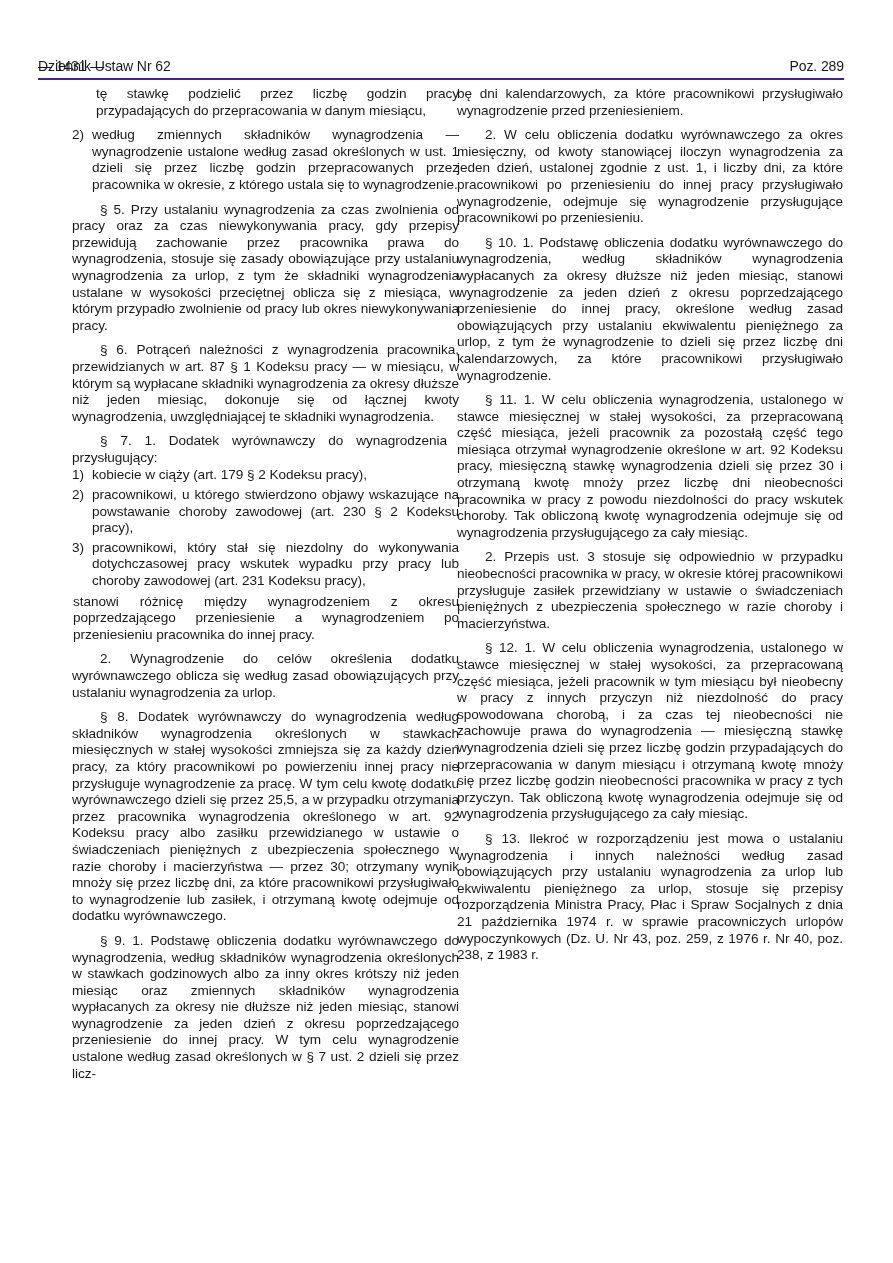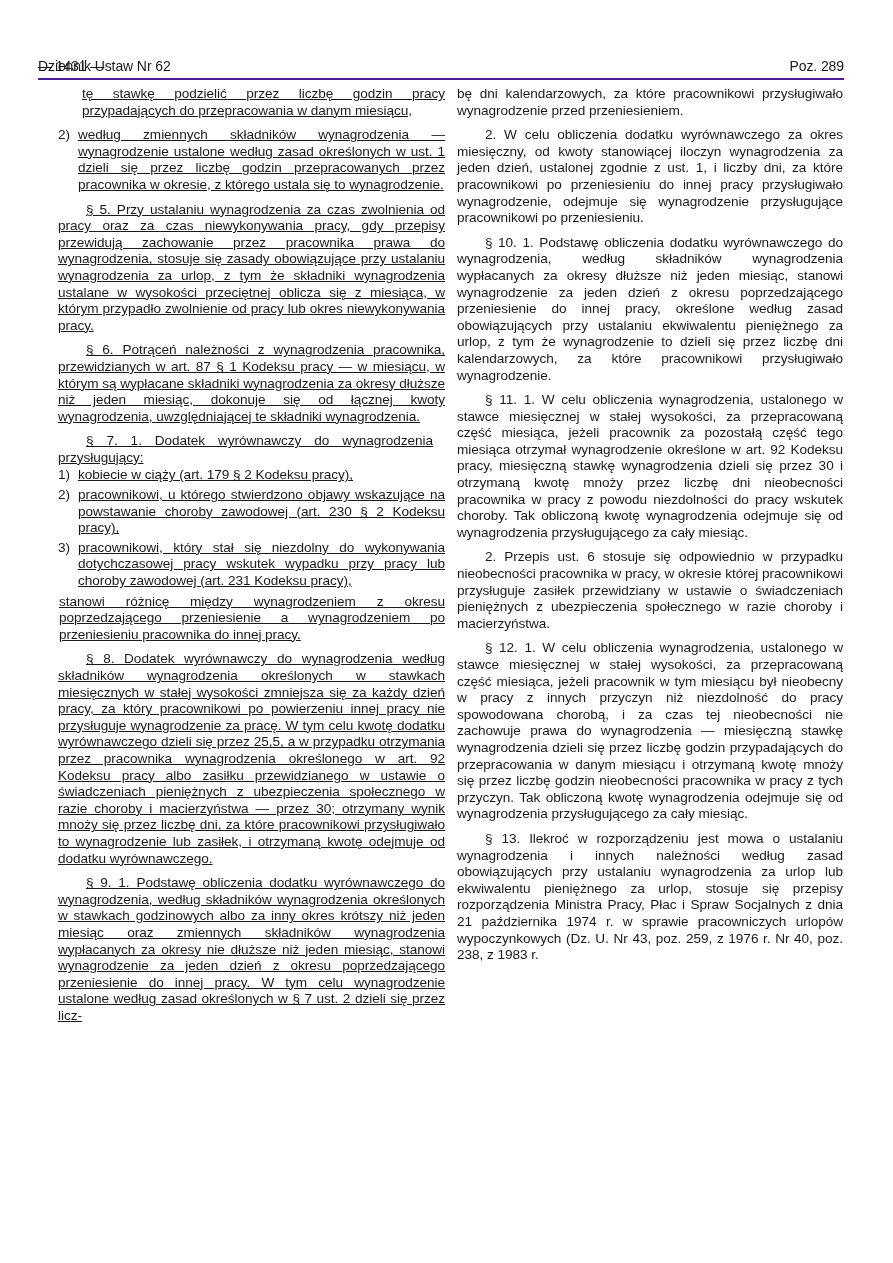--- a/index.html
+++ b/index.html
@@ -6,21 +6,21 @@
   body { width: 893px; height: 1263px; position: relative; overflow: hidden;
          font-family: "Liberation Sans", "DejaVu Sans", sans-serif; color: #1a1a1a; }
   .header { position: absolute; left: 38px; top: 56px; width: 806px; height: 22px;
             border-bottom: 2px solid #4c1d95; }
   .header span { position: absolute; top: 2px; font-size: 14px; letter-spacing: -0.1px; }
   .h-left { left: 0; }
   .h-center { left: 0; right: 0; }
   .h-right { right: 0; }
   .col { position: absolute; top: 86px; font-size: 13.6px; line-height: 16.6px;
          text-align: justify; letter-spacing: -0.05px; }
-  .col-left { left: 58px; width: 387px; text-decoration: underline; }
+  .col-left { left: 72px; width: 387px; }
   .col-right { left: 457px; width: 386px; }
   .p { margin: 0 0 8px 0; text-indent: 28px; hyphens: manual; }
   .p.cont { text-indent: 0; }
   .item { margin: 0 0 1px 0; padding-left: 24px; position: relative; text-indent: 0; }
   .item .num { position: absolute; left: 0; top: 0; }
   .item.first-lvl { padding-left: 20px; }
   .list-block { margin: 0 0 8px 0; }
   .lead { margin: 0 12px 1px 0; text-indent: 28px; }
   .tail { margin: 0 0 8px 1px; text-indent: 0; }
   .indent-left { padding-left: 24px; }
@@ -53,27 +53,28 @@
     </div>
     <div class="item first-lvl" style="margin-top:3px">
       <span class="num">2)</span>
       <span>pracownikowi, u którego stwierdzono objawy wskazujące na powstawanie choroby zawodowej (art. 230 § 2 Kodeksu pracy),</span>
     </div>
     <div class="item first-lvl" style="margin-top:3px; margin-bottom:4px">
       <span class="num">3)</span>
       <span>pracownikowi, który stał się niezdolny do wykonywania dotychczasowej pracy wskutek wypadku przy pracy lub choroby zawodowej (art. 231 Kodeksu pracy),</span>
     </div>
     <p class="tail">stanowi różnicę między wynagrodzeniem z okresu poprzedzającego przeniesienie a wynagrodzeniem po przeniesieniu pracownika do innej pracy.</p>
+    <p class="p">2. Wynagrodzenie do celów określenia dodatku wyrównawczego oblicza się według zasad obowiązujących przy ustalaniu wynagrodzenia za urlop.</p>
   </div>
 
   <p class="p">§ 8. Dodatek wyrównawczy do wynagrodzenia według składników wynagrodzenia określonych w stawkach miesięcznych w stałej wysokości zmniejsza się za każdy dzień pracy, za który pracownikowi po powierzeniu innej pracy nie przysługuje wynagrodzenie za pracę. W tym celu kwotę dodatku wyrównawczego dzieli się przez 25,5, a w przypadku otrzymania przez pracownika wynagrodzenia określonego w art. 92 Kodeksu pracy albo zasiłku przewidzianego w ustawie o świadczeniach pieniężnych z ubezpieczenia społecznego w razie choroby i macierzyństwa — przez 30; otrzymany wynik mnoży się przez liczbę dni, za które pracownikowi przysługiwało to wynagrodzenie lub zasiłek, i otrzymaną kwotę odejmuje od dodatku wyrównawczego.</p>
   <p class="p">§ 9. 1. Podstawę obliczenia dodatku wyrównawczego do wynagrodzenia, według składników wynagrodzenia określonych w stawkach godzinowych albo za inny okres krótszy niż jeden miesiąc oraz zmiennych składników wynagrodzenia wypłacanych za okresy nie dłuższe niż jeden miesiąc, stanowi wynagrodzenie za jeden dzień z okresu poprzedzającego przeniesienie do innej pracy. W tym celu wynagrodzenie ustalone według zasad określonych w § 7 ust. 2 dzieli się przez licz-</p>
 </div>
 
 <div class="col col-right">
   <p class="p cont">bę dni kalendarzowych, za które pracownikowi przysługiwało wynagrodzenie przed przeniesieniem.</p>
   <p class="p">2. W celu obliczenia dodatku wyrównawczego za okres miesięczny, od kwoty stanowiącej iloczyn wynagrodzenia za jeden dzień, ustalonej zgodnie z ust. 1, i liczby dni, za które pracownikowi po przeniesieniu do innej pracy przysługiwało wynagrodzenie, odejmuje się wynagrodzenie przysługujące pracownikowi po przeniesieniu.</p>
   <p class="p">§ 10. 1. Podstawę obliczenia dodatku wyrównawczego do wynagrodzenia, według składników wynagrodzenia wypłacanych za okresy dłuższe niż jeden miesiąc, stanowi wynagrodzenie za jeden dzień z okresu poprzedzającego przeniesienie do innej pracy, określone według zasad obowiązujących przy ustalaniu ekwiwalentu pieniężnego za urlop, z tym że wynagrodzenie to dzieli się przez liczbę dni kalendarzowych, za które pracownikowi przysługiwało wynagrodzenie.</p>
   <p class="p">§ 11. 1. W celu obliczenia wynagrodzenia, ustalonego w stawce miesięcznej w stałej wysokości, za przepracowaną część miesiąca, jeżeli pracownik za pozostałą część tego miesiąca otrzymał wynagrodzenie określone w art. 92 Kodeksu pracy, miesięczną stawkę wynagrodzenia dzieli się przez 30 i otrzymaną kwotę mnoży przez liczbę dni nieobecności pracownika w pracy z powodu niezdolności do pracy wskutek choroby. Tak obliczoną kwotę wynagrodzenia odejmuje się od wynagrodzenia przysługującego za cały miesiąc.</p>
-  <p class="p">2. Przepis ust. 6 stosuje się odpowiednio w przypadku nieobecności pracownika w pracy, w okresie której pracownikowi przysługuje zasiłek przewidziany w ustawie o świadczeniach pieniężnych z ubezpieczenia społecznego w razie choroby i macierzyństwa.</p>
+  <p class="p">2. Przepis ust. 3 stosuje się odpowiednio w przypadku nieobecności pracownika w pracy, w okresie której pracownikowi przysługuje zasiłek przewidziany w ustawie o świadczeniach pieniężnych z ubezpieczenia społecznego w razie choroby i macierzyństwa.</p>
   <p class="p">§ 12. 1. W celu obliczenia wynagrodzenia, ustalonego w stawce miesięcznej w stałej wysokości, za przepracowaną część miesiąca, jeżeli pracownik w tym miesiącu był nieobecny w pracy z innych przyczyn niż niezdolność do pracy spowodowana chorobą, i za czas tej nieobecności nie zachowuje prawa do wynagrodzenia — miesięczną stawkę wynagrodzenia dzieli się przez liczbę godzin przypadających do przepracowania w danym miesiącu i otrzymaną kwotę mnoży się przez liczbę godzin nieobecności pracownika w pracy z tych przyczyn. Tak obliczoną kwotę wynagrodzenia odejmuje się od wynagrodzenia przysługującego za cały miesiąc.</p>
   <p class="p">§ 13. Ilekroć w rozporządzeniu jest mowa o ustalaniu wynagrodzenia i innych należności według zasad obowiązujących przy ustalaniu wynagrodzenia za urlop lub ekwiwalentu pieniężnego za urlop, stosuje się przepisy rozporządzenia Ministra Pracy, Płac i Spraw Socjalnych z dnia 21 października 1974 r. w sprawie pracowniczych urlopów wypoczynkowych (Dz. U. Nr 43, poz. 259, z 1976 r. Nr 40, poz. 238, z 1983 r.</p>
 </div>
 
 </body></html>

